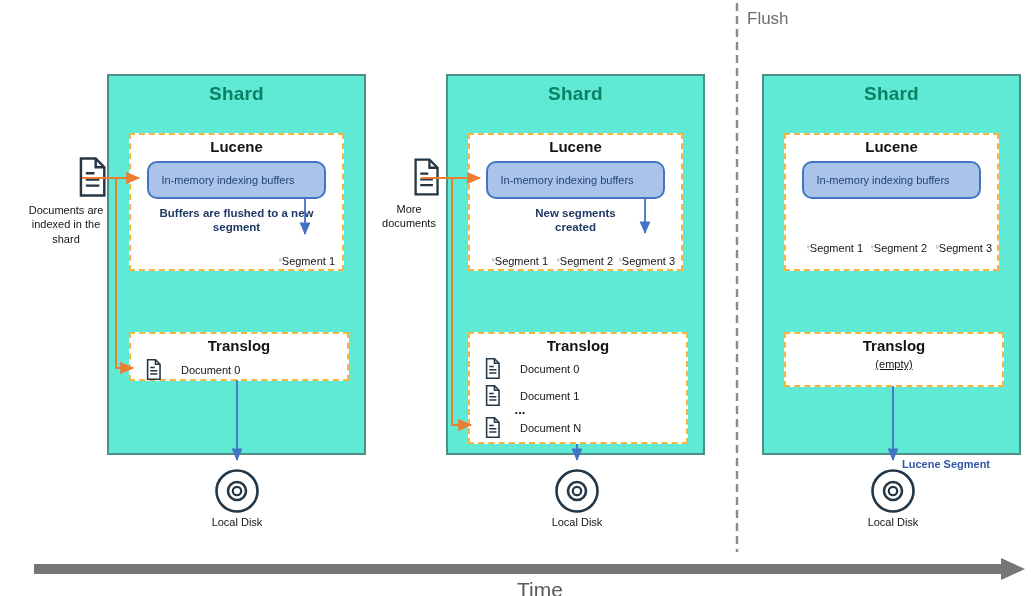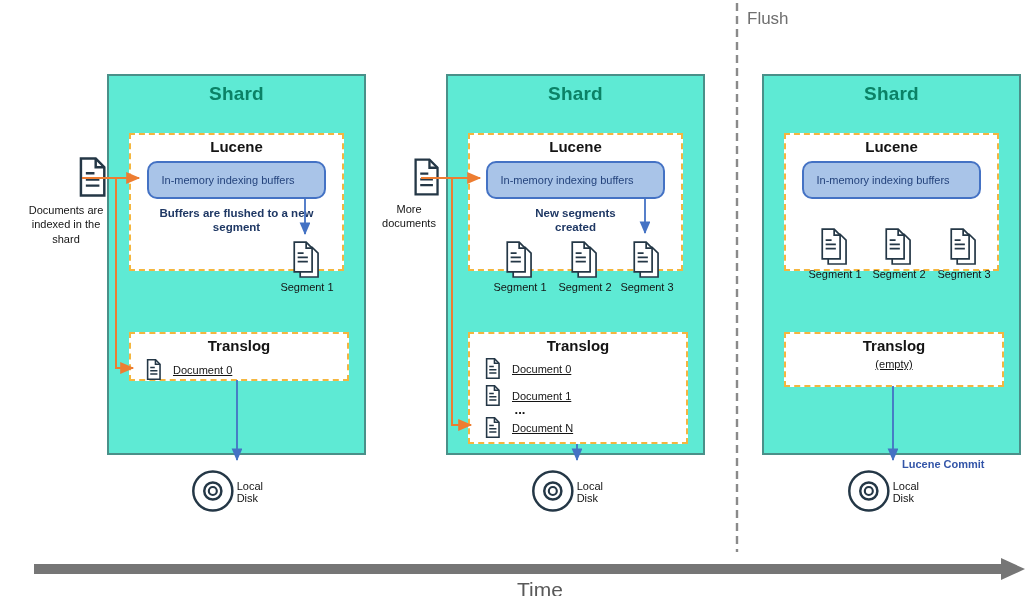--- a/index.html
+++ b/index.html
@@ -36,46 +36,46 @@
   }
   .caption {
     position:absolute; top:71px; left:0; right:0;
     display:flex; justify-content:center; text-align:center;
     font-size:11.5px; font-weight:bold; color:#1F3864; line-height:1.25;
   }
   .caption span { display:block; }
   .cap-narrow span { width:118px; }
   .cap-wide span { width:158px; }
   .segment-unit {
-    position:absolute; width:56px; display:flex; flex-direction:column; align-items:center;
+    position:absolute; width:56px; display:flex; flex-direction:row; align-items:center;
   }
   .segment-unit .seg-label {
     margin-top:1px; font-size:11px; color:#141414; white-space:nowrap;
   }
   .translog-box {
     position:absolute; left:20px; top:256px; width:220px;
     background:#ffffff; border:2px dashed #F4B63F; box-sizing:border-box;
   }
   .tl-h49 { height:49px; } .tl-h112 { height:112px; } .tl-h55 { height:55px; }
   .tl-row {
-    position:absolute; display:flex; align-items:center; gap:11px;
-    font-size:11px; color:#141414; white-space:nowrap;text-decoration:underline;
+    position:absolute; display:flex; align-items:center; gap:19px;
+    font-size:11px; color:#141414; white-space:nowrap;
   }
   .tl-ellipsis {
     position:absolute; left:14px; width:72px; text-align:center;
     font-size:13px; font-weight:bold; color:#141414; line-height:8px;
   }
   .tl-note {
     position:absolute; top:24px; left:0; right:0; text-align:center;
     font-size:11px; color:#141414;text-decoration:underline;
   }
   
   .disk-unit {
     position:absolute; top:467px; width:96px;
-    display:flex; flex-direction:row; align-items:center;
+    display:flex; flex-direction:column; align-items:center;
   }
   .d0 { left:189px; } .d1 { left:529px; } .d2 { left:845px; }
   .disk-label { margin-top:1px; font-size:11px; color:#141414; }
   .side-doc {
     position:absolute; display:flex; flex-direction:column; align-items:flex-end;
   }
   .sd0 { left:20px; top:157px; width:88px; }
   .sd1 { left:365px; top:158px; width:76px; }
   .side-label {
     margin-top:6px; text-align:center; font-size:11px; color:#141414; line-height:1.3;
@@ -282,21 +282,21 @@
   <div class="disk-unit d2">
     <svg width="50" height="48" viewBox="0 0 50 48">
       <circle cx="25" cy="24" r="20.5" fill="none" stroke="#243746" stroke-width="2.6"></circle>
       <circle cx="25" cy="24" r="9" fill="none" stroke="#243746" stroke-width="2.6"></circle>
       <circle cx="25" cy="24" r="4.2" fill="none" stroke="#243746" stroke-width="2.2"></circle>
     </svg>
     <div class="disk-label">Local Disk</div>
   </div>
 
   <div class="flush-label">Flush</div>
-  <div class="commit-label">Lucene Commit</div>
+  <div class="commit-label">Lucene Segment</div>
   <div class="time-label">Time</div>
 
   <svg class="arrows" width="1031" height="596" viewBox="0 0 1031 596">
     <defs>
       <marker id="ah-orange" markerWidth="8" markerHeight="7" refX="6.4" refY="3" orient="auto">
         <path d="M0,0 L7,3 L0,6 Z" fill="#ED7D31"></path>
       </marker>
       <marker id="ah-blue" markerWidth="8" markerHeight="7" refX="6.4" refY="3" orient="auto">
         <path d="M0,0 L7,3 L0,6 Z" fill="#4472C4"></path>
       </marker>

